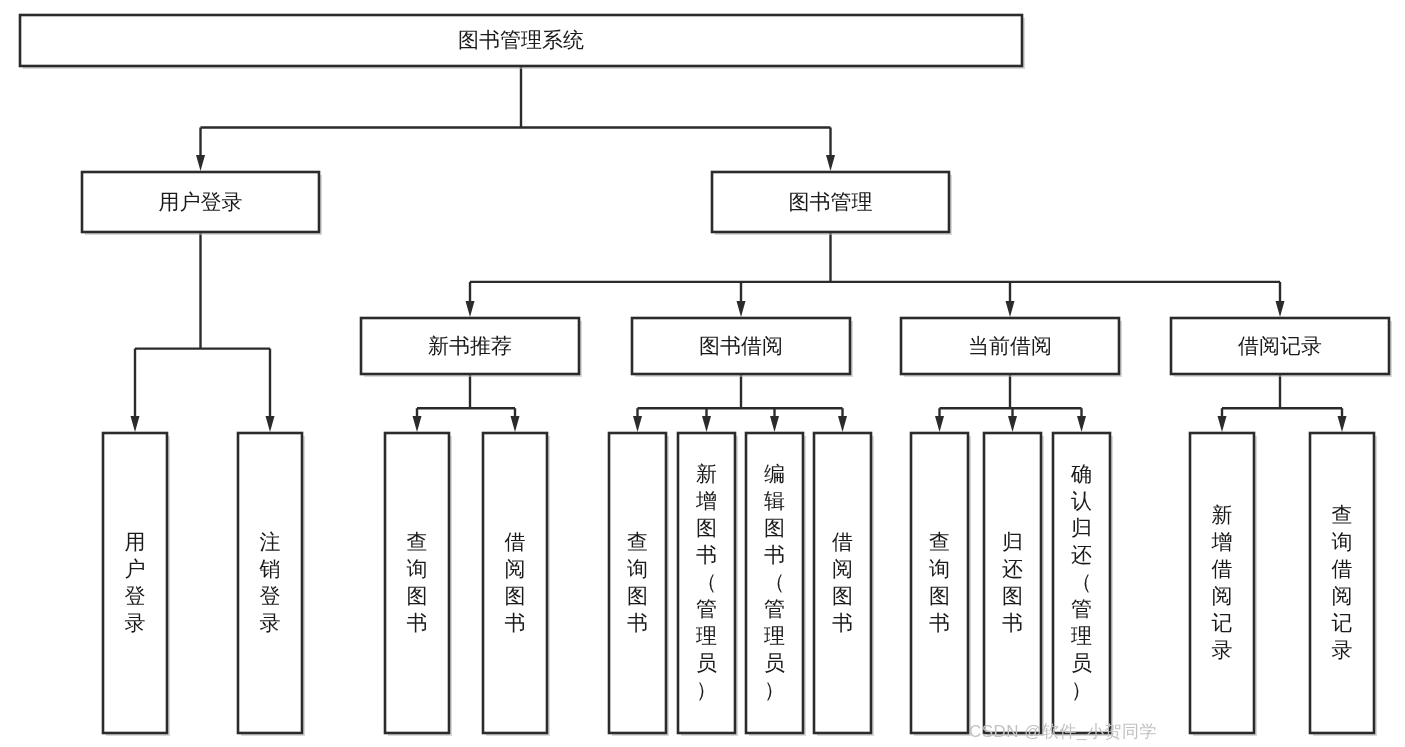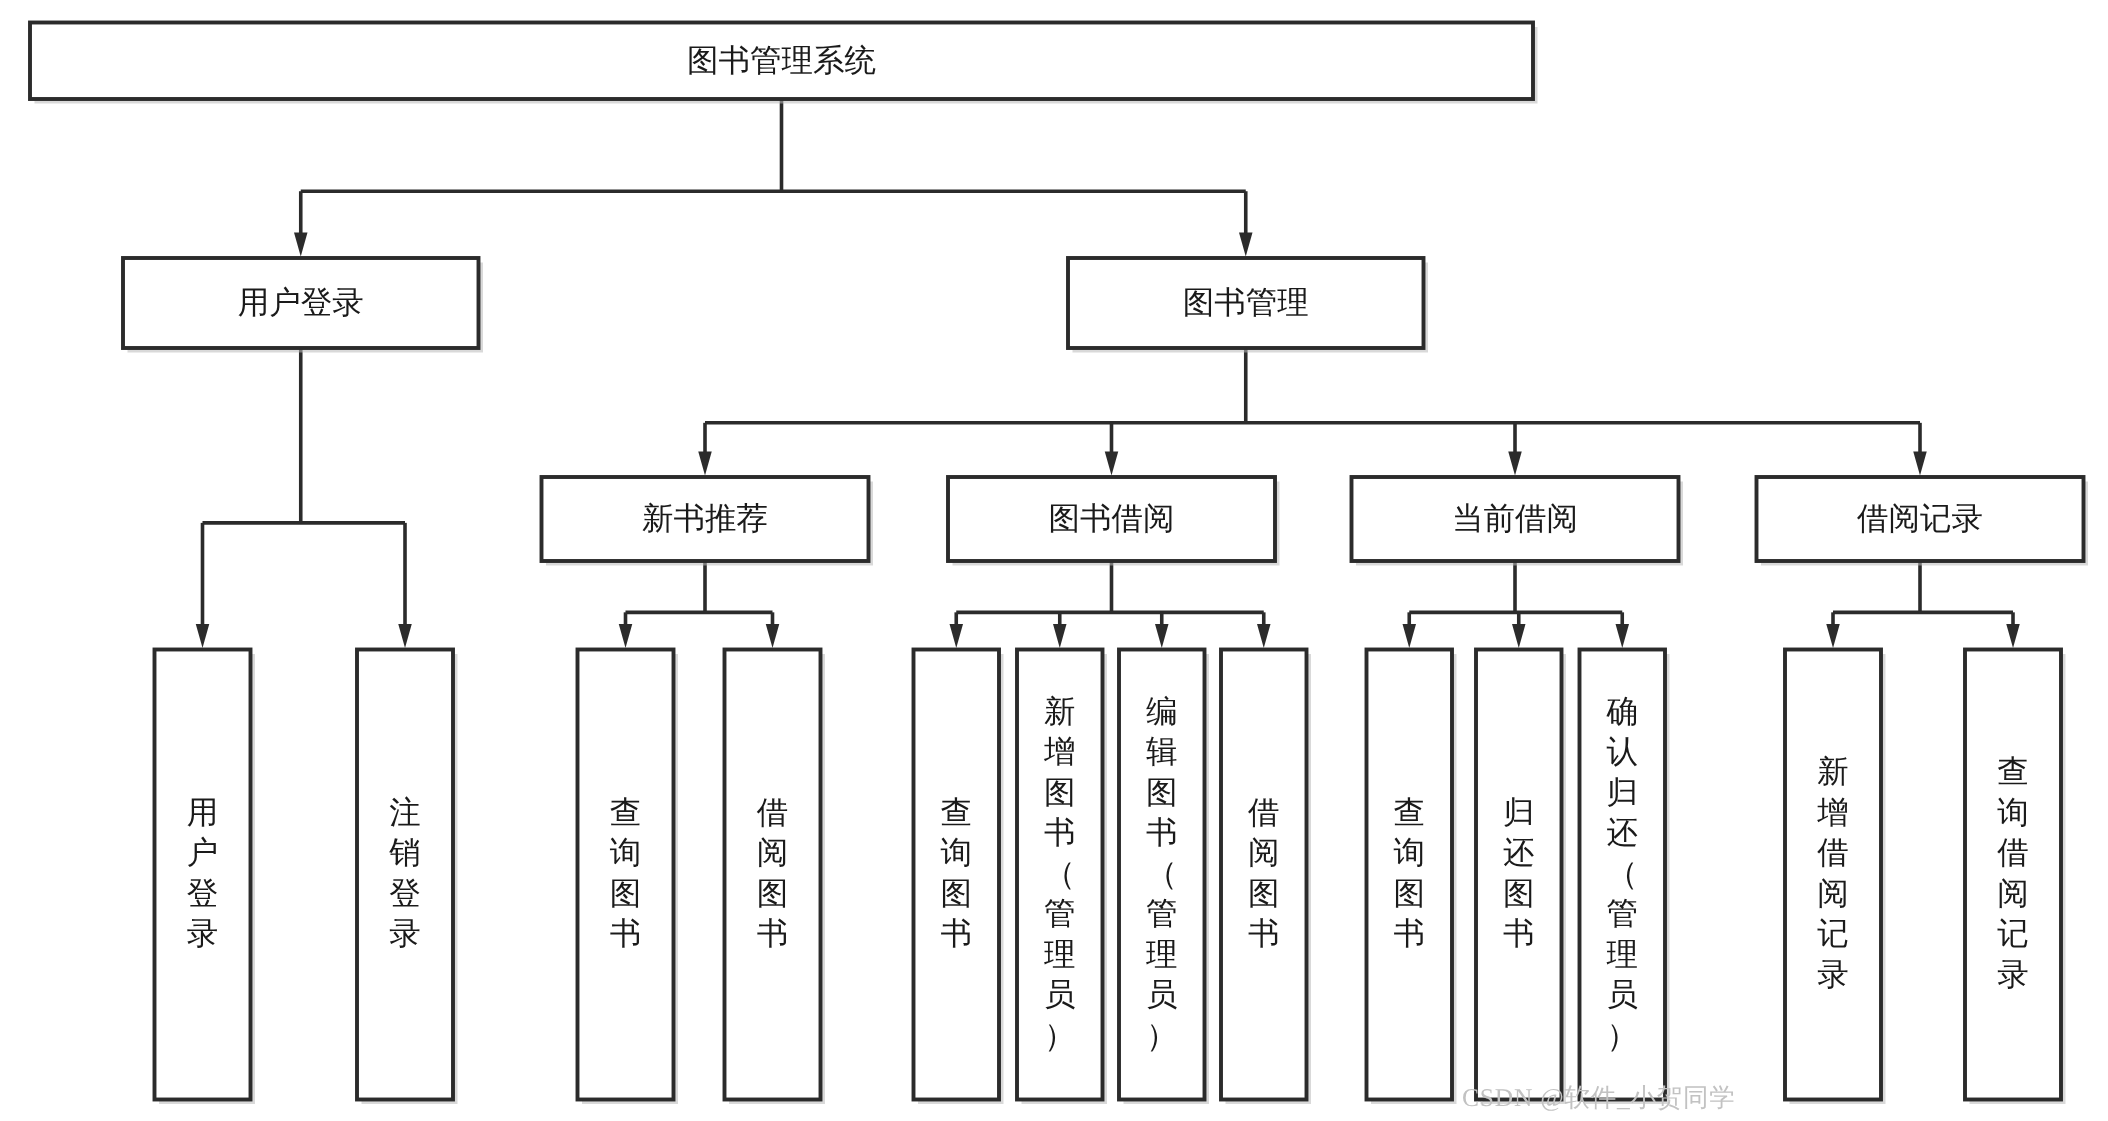--- a/index.html
+++ b/index.html
@@ -54,21 +54,21 @@
     stroke-linecap: butt;
   }
   .arrow-head {
     fill: #2b2b2b;
     stroke: none;
   }
   .watermark {
     position: absolute;
     right: 8px;
     bottom: 4px;
-    font-family: Liberation Serif, serif;
+    font-family: Liberation Sans, sans-serif;
     font-size: 17px;
     color: #c2c2c2;
     white-space: nowrap;
     letter-spacing: 0.5px;
   }
 </style>
 </head>
 <body>
 
 <div id="diagram-root">

